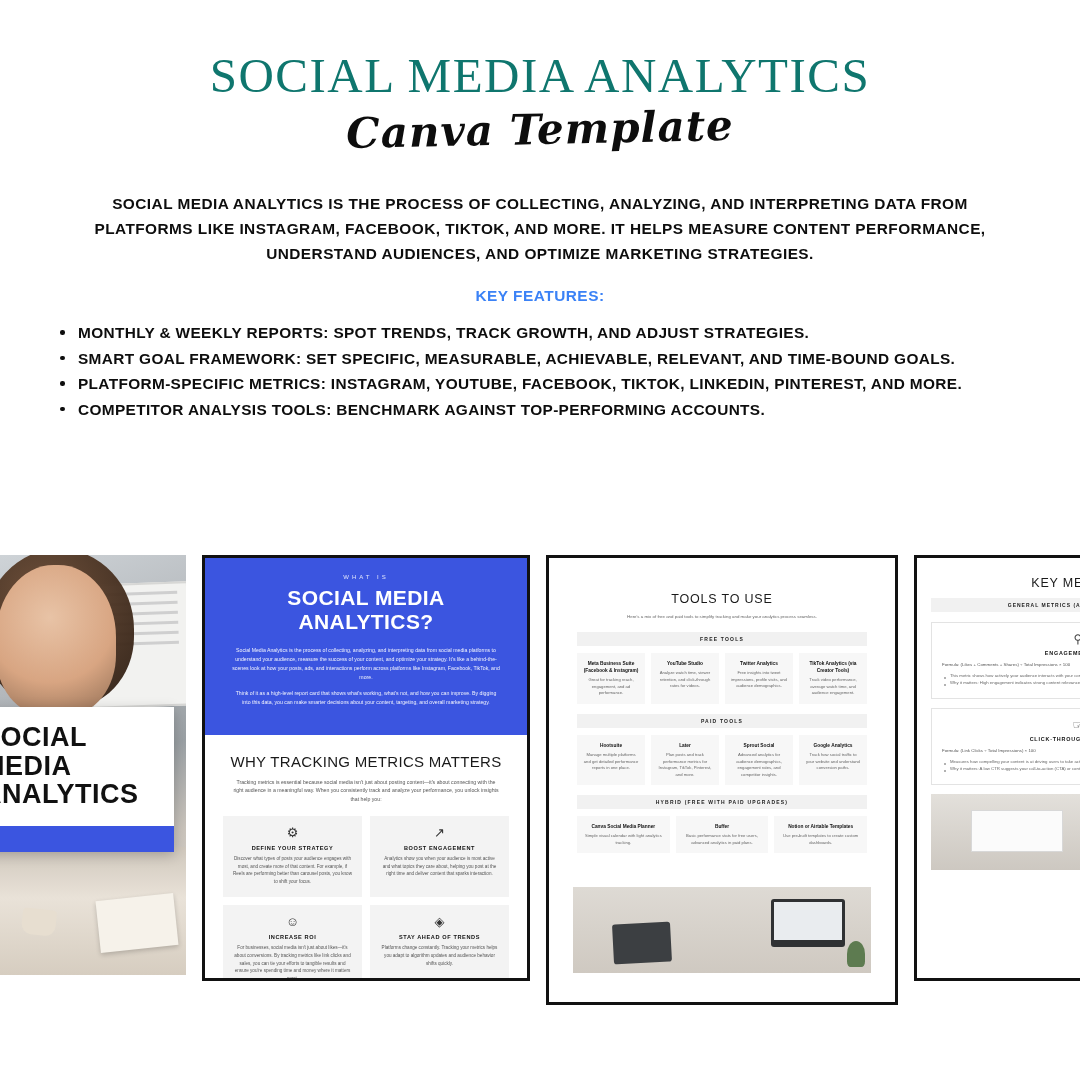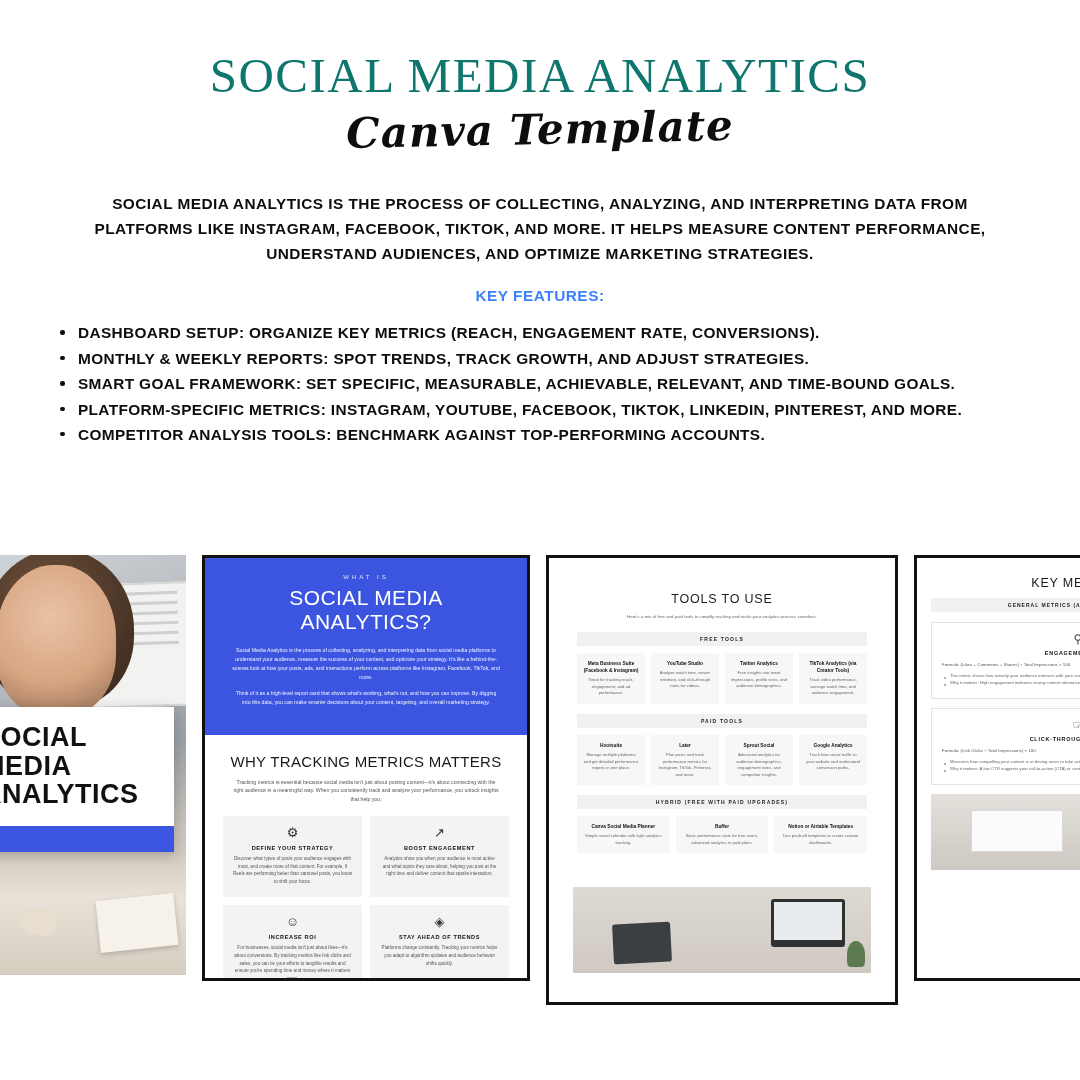--- a/index.html
+++ b/index.html
@@ -227,21 +227,21 @@
   .t2-eyebrow {
     text-align: center;
     font-size: 6px;
     letter-spacing: 3px;
     opacity: 0.85;
     margin-bottom: 6px;
   }
   .t2-h1 {
     text-align: center;
     font-size: 21px;
-    font-weight: normal;
+    font-weight: bold;
     letter-spacing: 0.4px;
     margin: 0 0 12px 0;
   }
   .t2-p {
     font-size: 5.2px;
     line-height: 1.75;
     text-align: center;
     opacity: 0.93;
     margin: 0 4px 7px 4px;
   }
@@ -467,21 +467,20 @@
 
 <div class="page">
 
   <h1 class="title-main">SOCIAL MEDIA ANALYTICS</h1>
   <div class="title-script">Canva Template</div>
 
   <div class="intro">SOCIAL MEDIA ANALYTICS IS THE PROCESS OF COLLECTING, ANALYZING, AND INTERPRETING DATA FROM PLATFORMS LIKE INSTAGRAM, FACEBOOK, TIKTOK, AND MORE. IT HELPS MEASURE CONTENT PERFORMANCE, UNDERSTAND AUDIENCES, AND OPTIMIZE MARKETING STRATEGIES.</div>
   <div class="key-features">KEY FEATURES:</div>
 
   <ul class="features">
-    <li>DASHBOARD SETUP: ORGANIZE KEY METRICS (REACH, ENGAGEMENT RATE, CONVERSIONS).</li>
     <li>MONTHLY &amp; WEEKLY REPORTS: SPOT TRENDS, TRACK GROWTH, AND ADJUST STRATEGIES.</li>
     <li>SMART GOAL FRAMEWORK: SET SPECIFIC, MEASURABLE, ACHIEVABLE, RELEVANT, AND TIME-BOUND GOALS.</li>
     <li>PLATFORM-SPECIFIC METRICS: INSTAGRAM, YOUTUBE, FACEBOOK, TIKTOK, LINKEDIN, PINTEREST, AND MORE.</li>
     <li>COMPETITOR ANALYSIS TOOLS: BENCHMARK AGAINST TOP-PERFORMING ACCOUNTS.</li>
   </ul>
 
   <div class="thumbs">
 
     <div class="thumb thumb1">
       <div class="photo-bg"></div>

